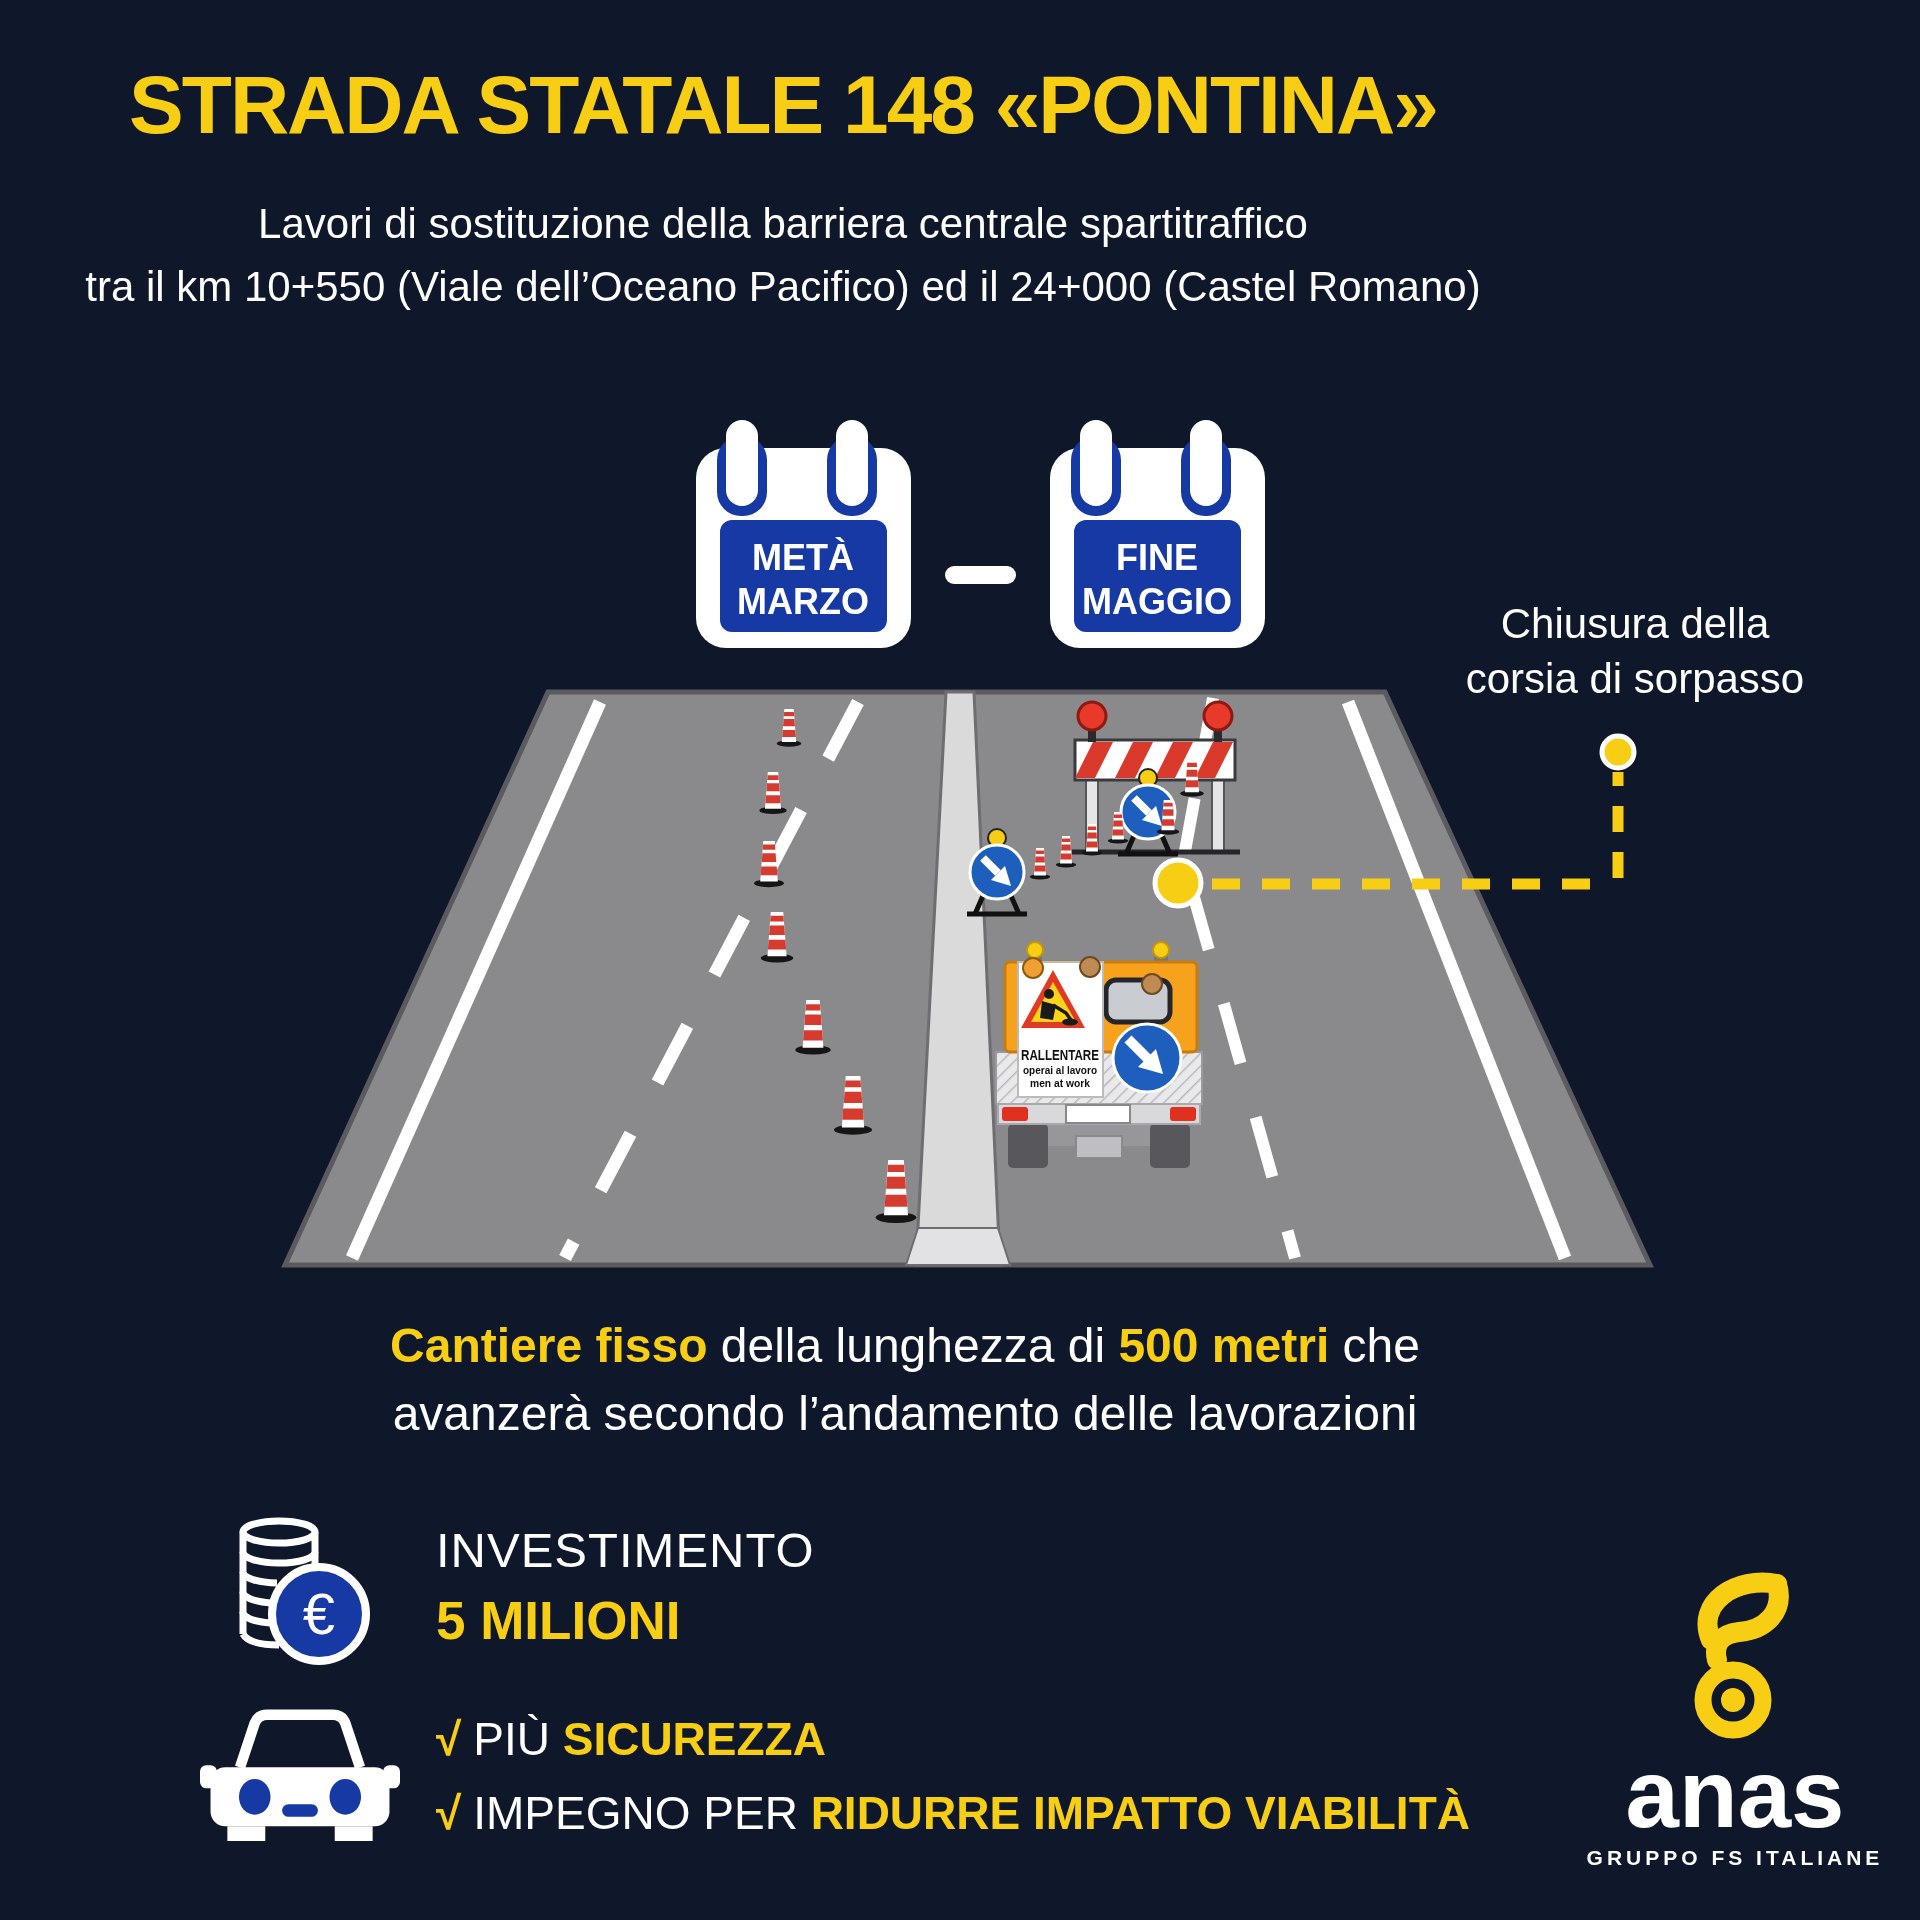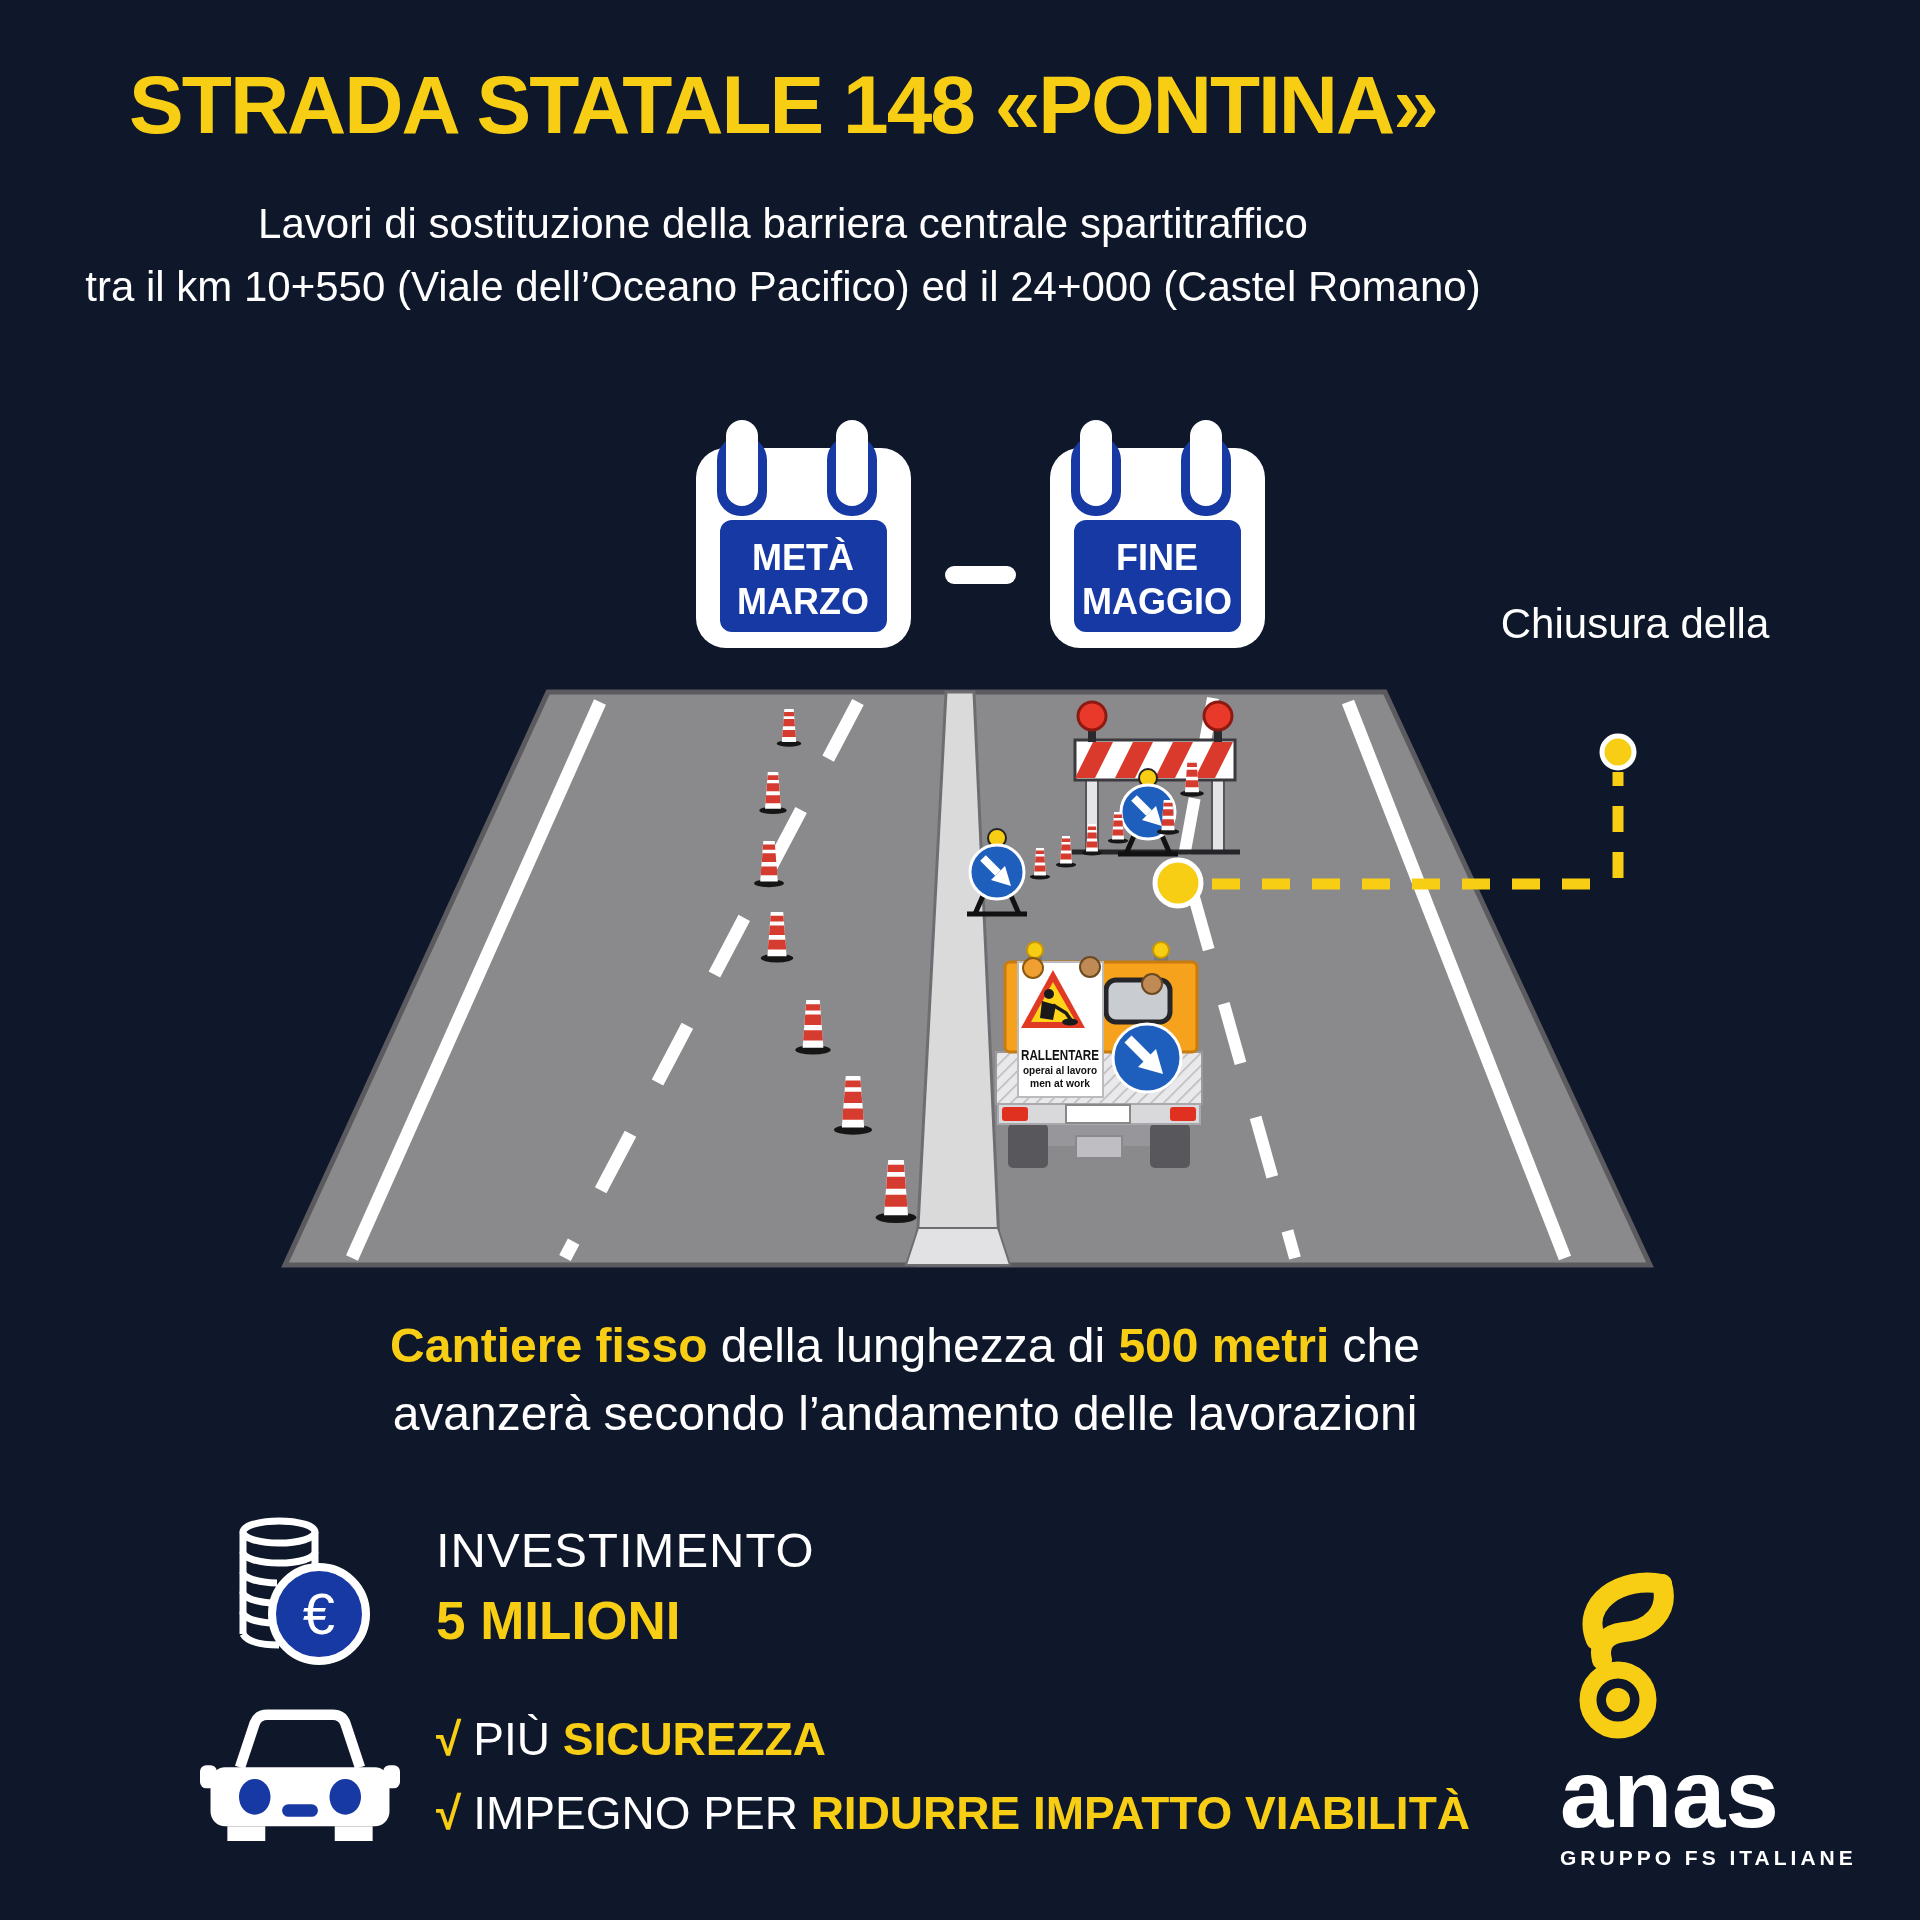--- a/index.html
+++ b/index.html
@@ -22,21 +22,21 @@
   .callout div{white-space:nowrap;}
   .note{font-size:48px;line-height:1.42;text-align:center;color:#fff;}
   .note div{white-space:nowrap;}
   .yb{color:#F8CE14;font-weight:bold;}
   .inv-label{font-size:49px;letter-spacing:1px;color:#fff;}
   .inv-value{font-size:53px;font-weight:bold;color:#F8CE14;margin-top:12px;}
   .ben{font-size:46px;color:#fff;}
   .ben .line{white-space:nowrap;}
   .ben .line + .line{margin-top:20px;}
   .check{color:#F8CE14;font-weight:bold;margin-right:12px;}
-  .logo{width:350px;text-align:left;}
+  .logo{width:350px;text-align:center;}
   .logo-word{font-size:96px;font-weight:bold;color:#fff;line-height:0.95;margin-top:4px;}
   .logo-group{font-size:21px;font-weight:bold;letter-spacing:4px;color:#fff;margin-top:7px;white-space:nowrap;}
   svg text{font-family:"Liberation Sans",sans-serif;}
 </style>
 </head>
 <body>
 
 <div class="canvas">
 
   <div class="header">
@@ -66,20 +66,21 @@
     <rect x="131" y="16" width="50" height="80" rx="24" fill="#1739A4"></rect>
     <rect x="30" y="0" width="32" height="86" rx="16" fill="#fff"></rect>
     <rect x="140" y="0" width="32" height="86" rx="16" fill="#fff"></rect>
     <rect x="24" y="100" width="167" height="112" rx="12" fill="#1739A4"></rect>
     <text x="107" y="150" font-size="36" text-anchor="middle">FINE</text>
     <text x="107" y="194" font-size="36" text-anchor="middle">MAGGIO</text>
   </svg>
 
   <div class="abs callout" style="left:1440px;top:596px;width:390px">
     <div>Chiusura della</div>
+    <div>corsia di sorpasso</div>
   </div>
 
   <svg class="abs" style="left:0;top:560px" width="1920" height="760" viewBox="0 0 1920 760">
     <defs>
       <g id="cone">
         <ellipse cx="0" cy="96" rx="34" ry="9" fill="#151515"></ellipse>
         <polygon points="-20,92 20,92 13,0 -13,0" fill="#fdfdfd"></polygon>
         <polygon points="-19,78 19,78 17.5,58 -17.5,58" fill="#D63B2F"></polygon>
         <polygon points="-16.5,48 16.5,48 15,28 -15,28" fill="#D63B2F"></polygon>
         <polygon points="-14.3,20 14.3,20 13.5,8 -13.5,8" fill="#D63B2F"></polygon>

